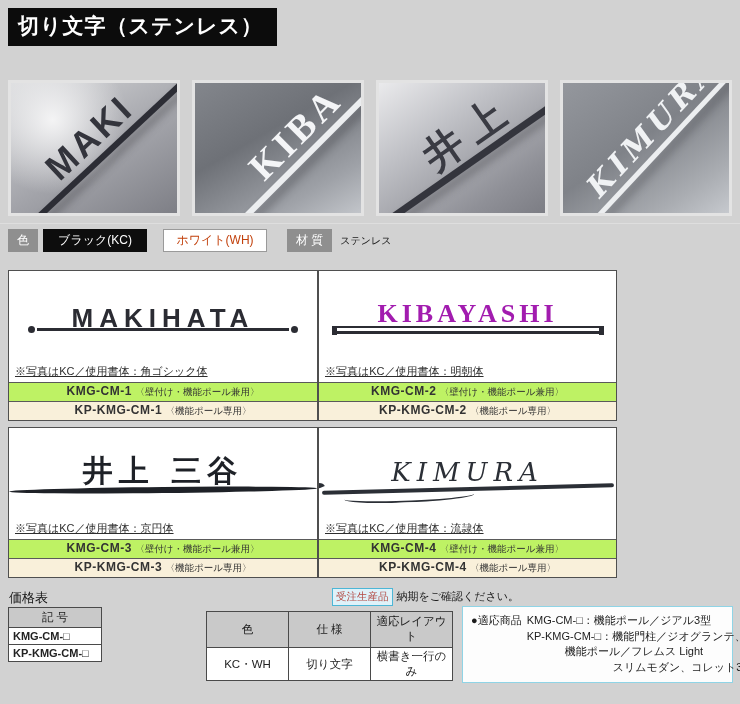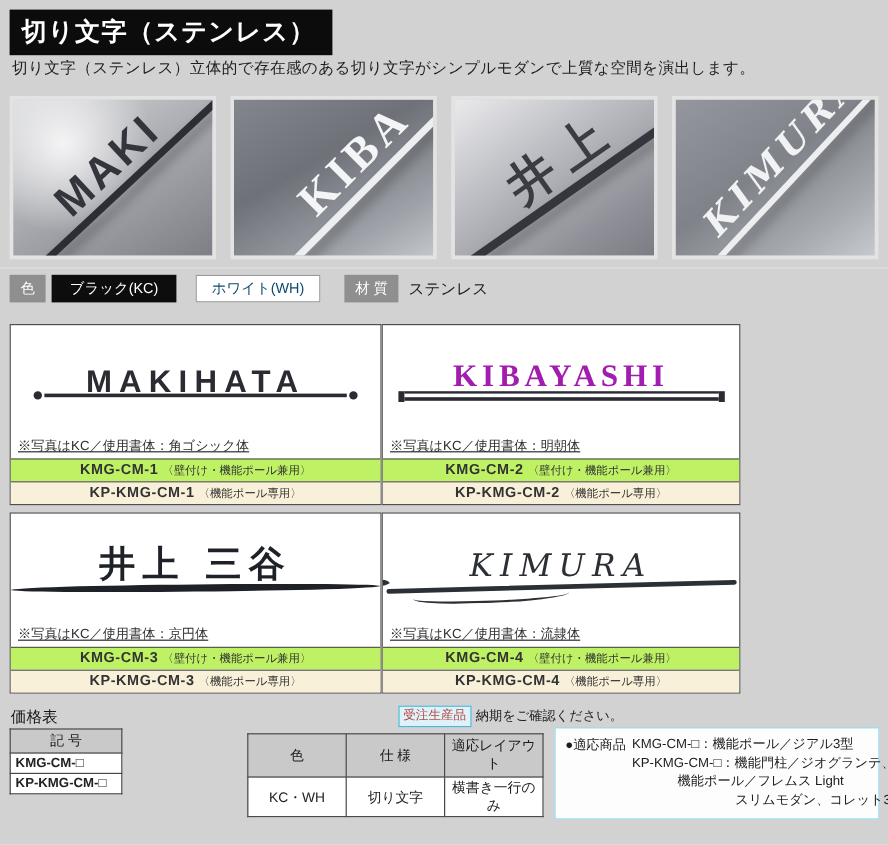--- a/index.html
+++ b/index.html
@@ -33,23 +33,23 @@
   .photo-4 .plate { transform:rotate(-47deg); left:-24px; top:28px; }
   .photo-4 .ptxt { font-family:"DejaVu Serif", serif; font-style:italic; font-weight:bold; font-size:30px; letter-spacing:5px; color:#f0f2f4; }
   .photo-4 .pbar { width:234px; height:5px; background:#eceef0; margin-top:3px; box-shadow:-5px 7px 9px rgba(30,30,35,.35); }
 
   .divider { position:absolute; left:0; top:223px; width:740px; height:1px; background:#dedede; }
 
   
   .colorbar { position:absolute; left:8px; top:229px; display:flex; align-items:center; }
   .label-chip { background:#8f8f8f; color:#fff; font-size:12px; line-height:1; padding:5px 9px 6px; white-space:nowrap; }
   .chip-black { background:#0d0d0d; color:#fff; font-size:12px; line-height:1; width:104px; text-align:center; padding:5px 0 6px; margin-left:5px; }
-  .chip-white { background:#ffffff; color:#0c4a6e; border:1px solid #9a9a9a; font-size:12px; line-height:1; width:102px; text-align:center; padding:4px 0 5px; margin-left:16px; }
+  .chip-white { background:#ffffff; color:#c2410c; border:1px solid #9a9a9a; font-size:12px; line-height:1; width:102px; text-align:center; padding:4px 0 5px; margin-left:16px; }
   .material-label { margin-left:20px; }
-  .material-value { margin-left:8px; font-size:13px; color:#1b1b1b; }
+  .material-value { margin-left:8px; font-size:10px; color:#1b1b1b; }
 
   
   .grid { position:absolute; left:8px; top:270px; width:609px; display:grid; grid-template-columns:1fr 1fr; row-gap:6px; }
   .panel { background:#ffffff; border:1px solid #4f4f4f; height:151px; box-sizing:border-box; display:flex; flex-direction:column; }
   .plate-area { flex:1; display:flex; align-items:center; justify-content:center; overflow:hidden; }
   .npl { display:flex; flex-direction:column; align-items:center; }
   .npl .ntxt { line-height:1; white-space:nowrap; }
   .np-sans .ntxt { font-weight:bold; font-size:26px; letter-spacing:6px; color:#2b2c33; }
   .np-sans .nbar { width:252px; height:3px; background:#2b2c33; margin-top:-3px; position:relative; }
   .np-sans .nbar::before, .np-sans .nbar::after { content:""; position:absolute; width:7px; height:7px; border-radius:50%; background:#2b2c33; top:-2px; }
@@ -90,21 +90,20 @@
   .compat-lines div { line-height:1.42; white-space:nowrap; }
   .cl-3 { padding-left:38px; }
   .cl-4 { padding-left:86px; }
 </style>
 </head>
 <body>
 
 <div class="page">
 
   <div class="title-box">切り文字（ステンレス）</div>
-  <div class="description">切り文字（ステンレス）立体的で存在感のある切り文字がシンプルモダンで上質な空間を演出します。</div>
 
   <div class="photo-row">
     <div class="photo photo-1">
       <div class="plate">
         <span class="ptxt">MAKI</span>
         <span class="pbar"></span>
       </div>
     </div>
     <div class="photo photo-2">
       <div class="plate">

